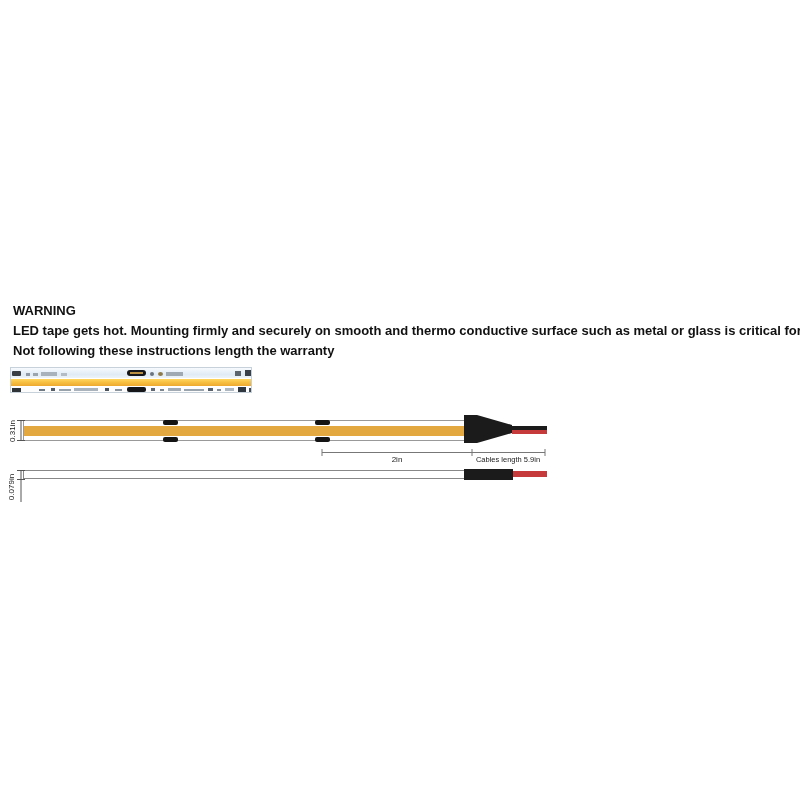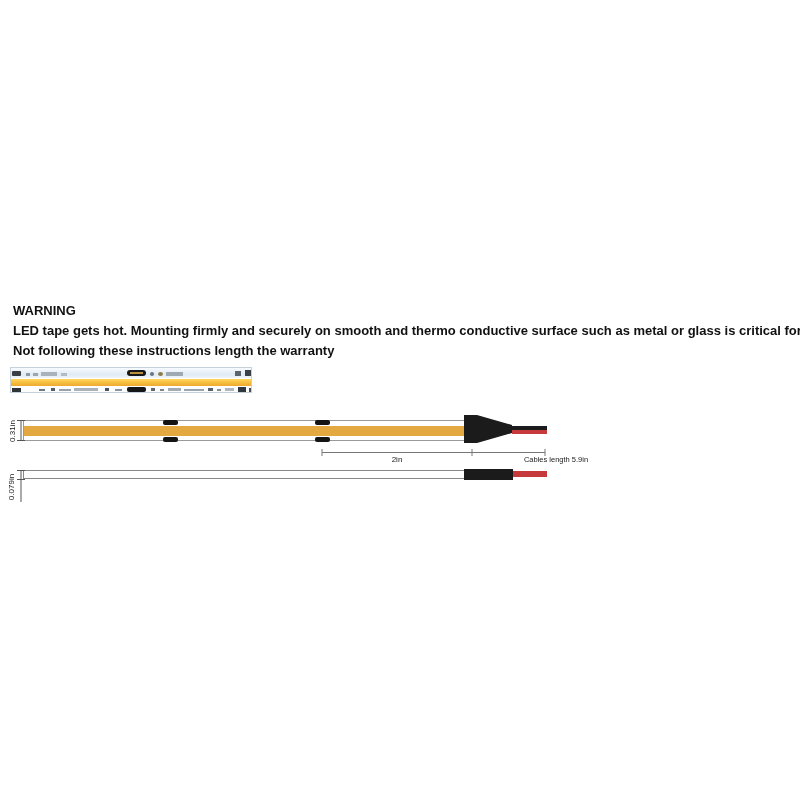--- a/index.html
+++ b/index.html
@@ -48,21 +48,21 @@
   
   .dim{position:absolute;font-size:8px;color:#222;white-space:nowrap;}
   .dim-c{text-align:center;}
   .vlabel{
     position:absolute;font-size:8px;color:#222;white-space:nowrap;
     text-align:center;transform:rotate(-90deg);
   }
   #lbl-height{left:-7px;top:426px;width:40px;height:10px;line-height:10px;}
   #lbl-thick{left:-9px;top:482px;width:42px;height:10px;line-height:10px;}
   #lbl-2in{left:322px;top:455px;width:150px;}
-  #lbl-cables{left:469px;top:455px;width:78px;font-size:7.5px;margin-left:48px;}
+  #lbl-cables{left:469px;top:455px;width:78px;font-size:7.5px;}
 </style>
 </head>
 <body>
 
 <div>
   <div class="warn" style="top:303px;">WARNING</div>
   <div class="warn" style="top:323px;">LED tape gets hot. Mounting firmly and securely on smooth and thermo conductive surface such as metal or glass is critical for proper thermal management and long life</div>
   <div class="warn" style="top:343px;">Not following these instructions length the warranty</div>
 </div>
 

